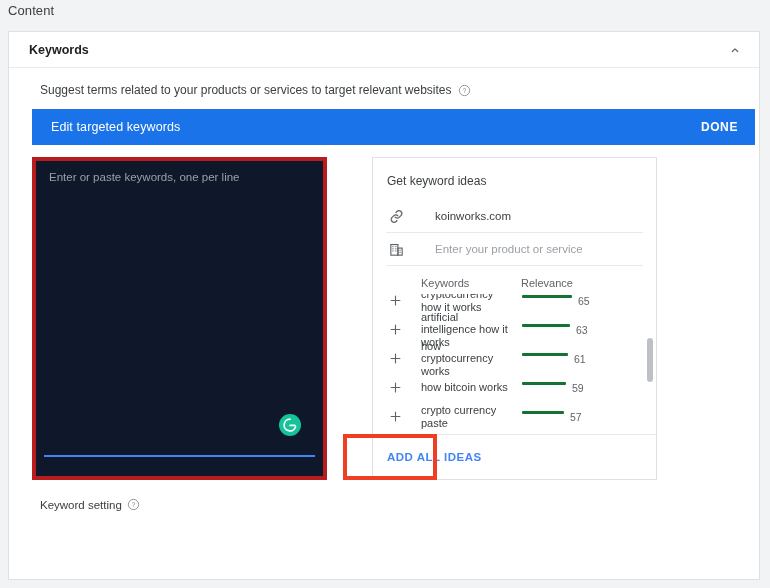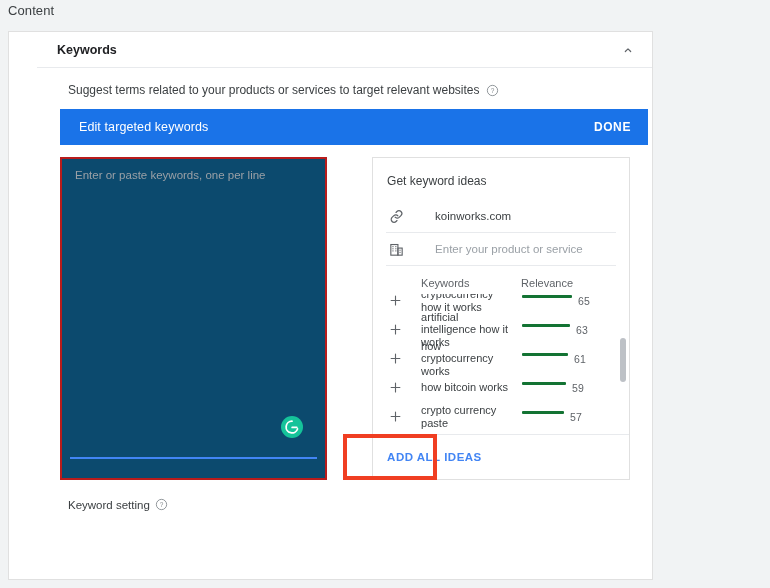--- a/index.html
+++ b/index.html
@@ -24,27 +24,26 @@
     font-size: 13px;
     color: #3c4043;
     letter-spacing: .1px;
   }
 
   
   .card {
     position: absolute;
     left: 8px;
     top: 31px;
-    width: 645px;
+    width: 752px;
     height: 549px;
     background: #ffffff;
     border: 1px solid #e0e0e0;
     box-sizing: border-box;
     overflow: hidden;
-    padding-left: 28px;
   }
 
   .card-header {
     height: 36px;
     border-bottom: 1px solid #e8eaed;
     display: flex;
     align-items: center;
     padding: 0 14px 0 20px;
     box-sizing: border-box;
   }
@@ -110,24 +109,24 @@
   .editor-body {
     margin: 12px 22px 0 23px;
     display: flex;
     gap: 0;
   }
 
   
   .kw-input-panel {
     width: 295px;
     height: 323px;
-    border: 2px solid #b91c1c;
+    border: 4px solid #b91c1c;
     box-sizing: border-box;
     position: relative;
-    background: #0c4a6e;
+    background: #0f172a;
   }
   .kw-placeholder {
     position: absolute;
     left: 13px;
     top: 10px;
     font-size: 11.5px;
     color: #9aa0a6;
   }
   .grammarly-badge {
     position: absolute;

